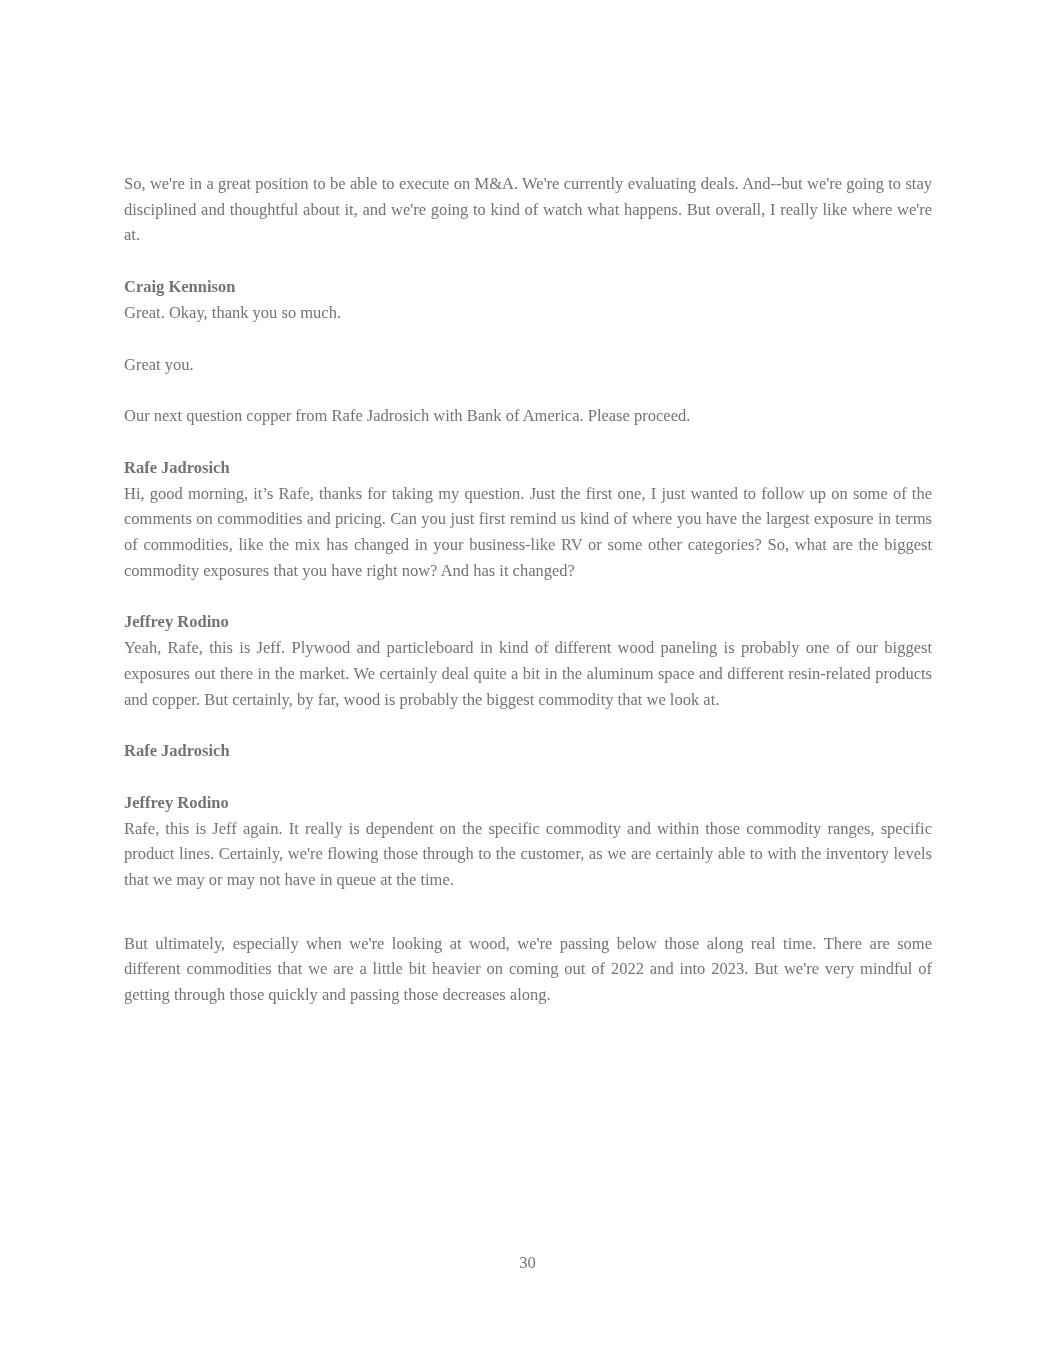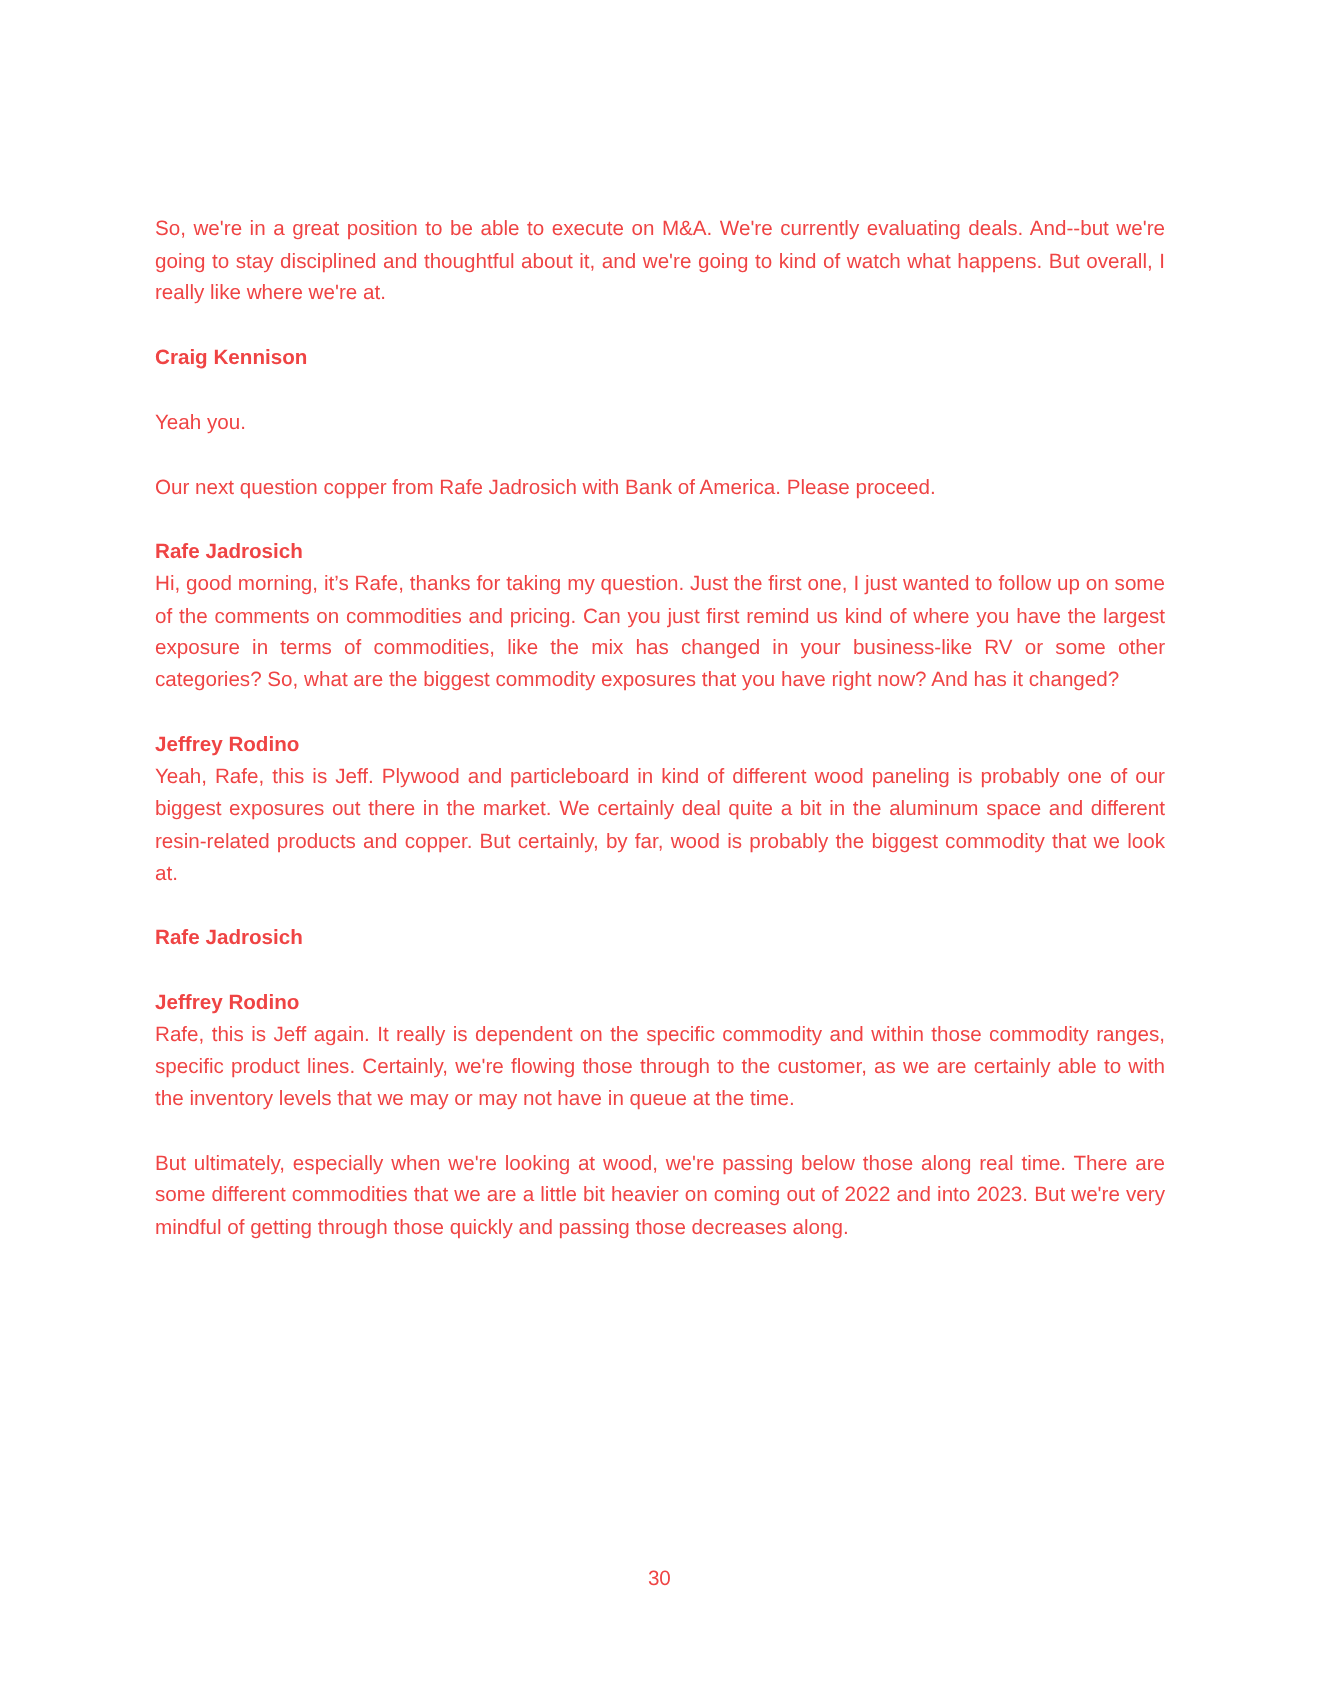--- a/index.html
+++ b/index.html
@@ -5,22 +5,22 @@
   html, body {
     margin: 0;
     padding: 0;
     background: #ffffff;
   }
   .page {
     position: relative;
     width: 1055px;
     height: 1365px;
     background: #ffffff;
-    color: #ef4444;
-    font-family: Liberation Sans, sans-serif;
+    color: #737373;
+    font-family: Liberation Serif, serif;
     overflow: hidden;
   }
   .content {
     position: absolute;
     left: 124px;
     top: 171px;
     width: 808px;
   }
   .block { margin: 0; }
   .block + .block { margin-top: 26px; }
@@ -29,44 +29,45 @@
     font-size: 16.5px;
     line-height: 25.7px;
     text-align: left;
   }
   .para {
     margin: 0;
     font-size: 16.5px;
     line-height: 25.7px;
     text-align: justify;
   }
-  .para + .para { margin-top: 26px; }
+  .para + .para { margin-top: 38px; }
   .page-number {
     position: absolute;
     left: 0;
     right: 0;
     top: 1252px;
     text-align: center;
     font-size: 16.5px;
     line-height: 22px;
   }
 </style>
 </head>
 <body>
 
 <div class="page">
   <div class="content">
       <div class="block">
         <p class="para">So, we're in a great position to be able to execute on M&amp;A. We're currently evaluating deals. And--but we're going to stay disciplined and thoughtful about it, and we're going to kind of watch what happens. But overall, I really like where we're at.</p>
       </div>
       <div class="block">
         <div class="speaker">Craig Kennison</div>
+        <p class="para">Great. Okay, thank you so much.</p>
       </div>
       <div class="block">
-        <p class="para">Yeah you.</p>
+        <p class="para">Great you.</p>
       </div>
       <div class="block">
         <p class="para">Our next question copper from Rafe Jadrosich with Bank of America. Please proceed.</p>
       </div>
       <div class="block">
         <div class="speaker">Rafe Jadrosich</div>
         <p class="para">Hi, good morning, it’s Rafe, thanks for taking my question. Just the first one, I just wanted to follow up on some of the comments on commodities and pricing. Can you just first remind us kind of where you have the largest exposure in terms of commodities, like the mix has changed in your business-like RV or some other categories? So, what are the biggest commodity exposures that you have right now? And has it changed?</p>
       </div>
       <div class="block">
         <div class="speaker">Jeffrey Rodino</div>

